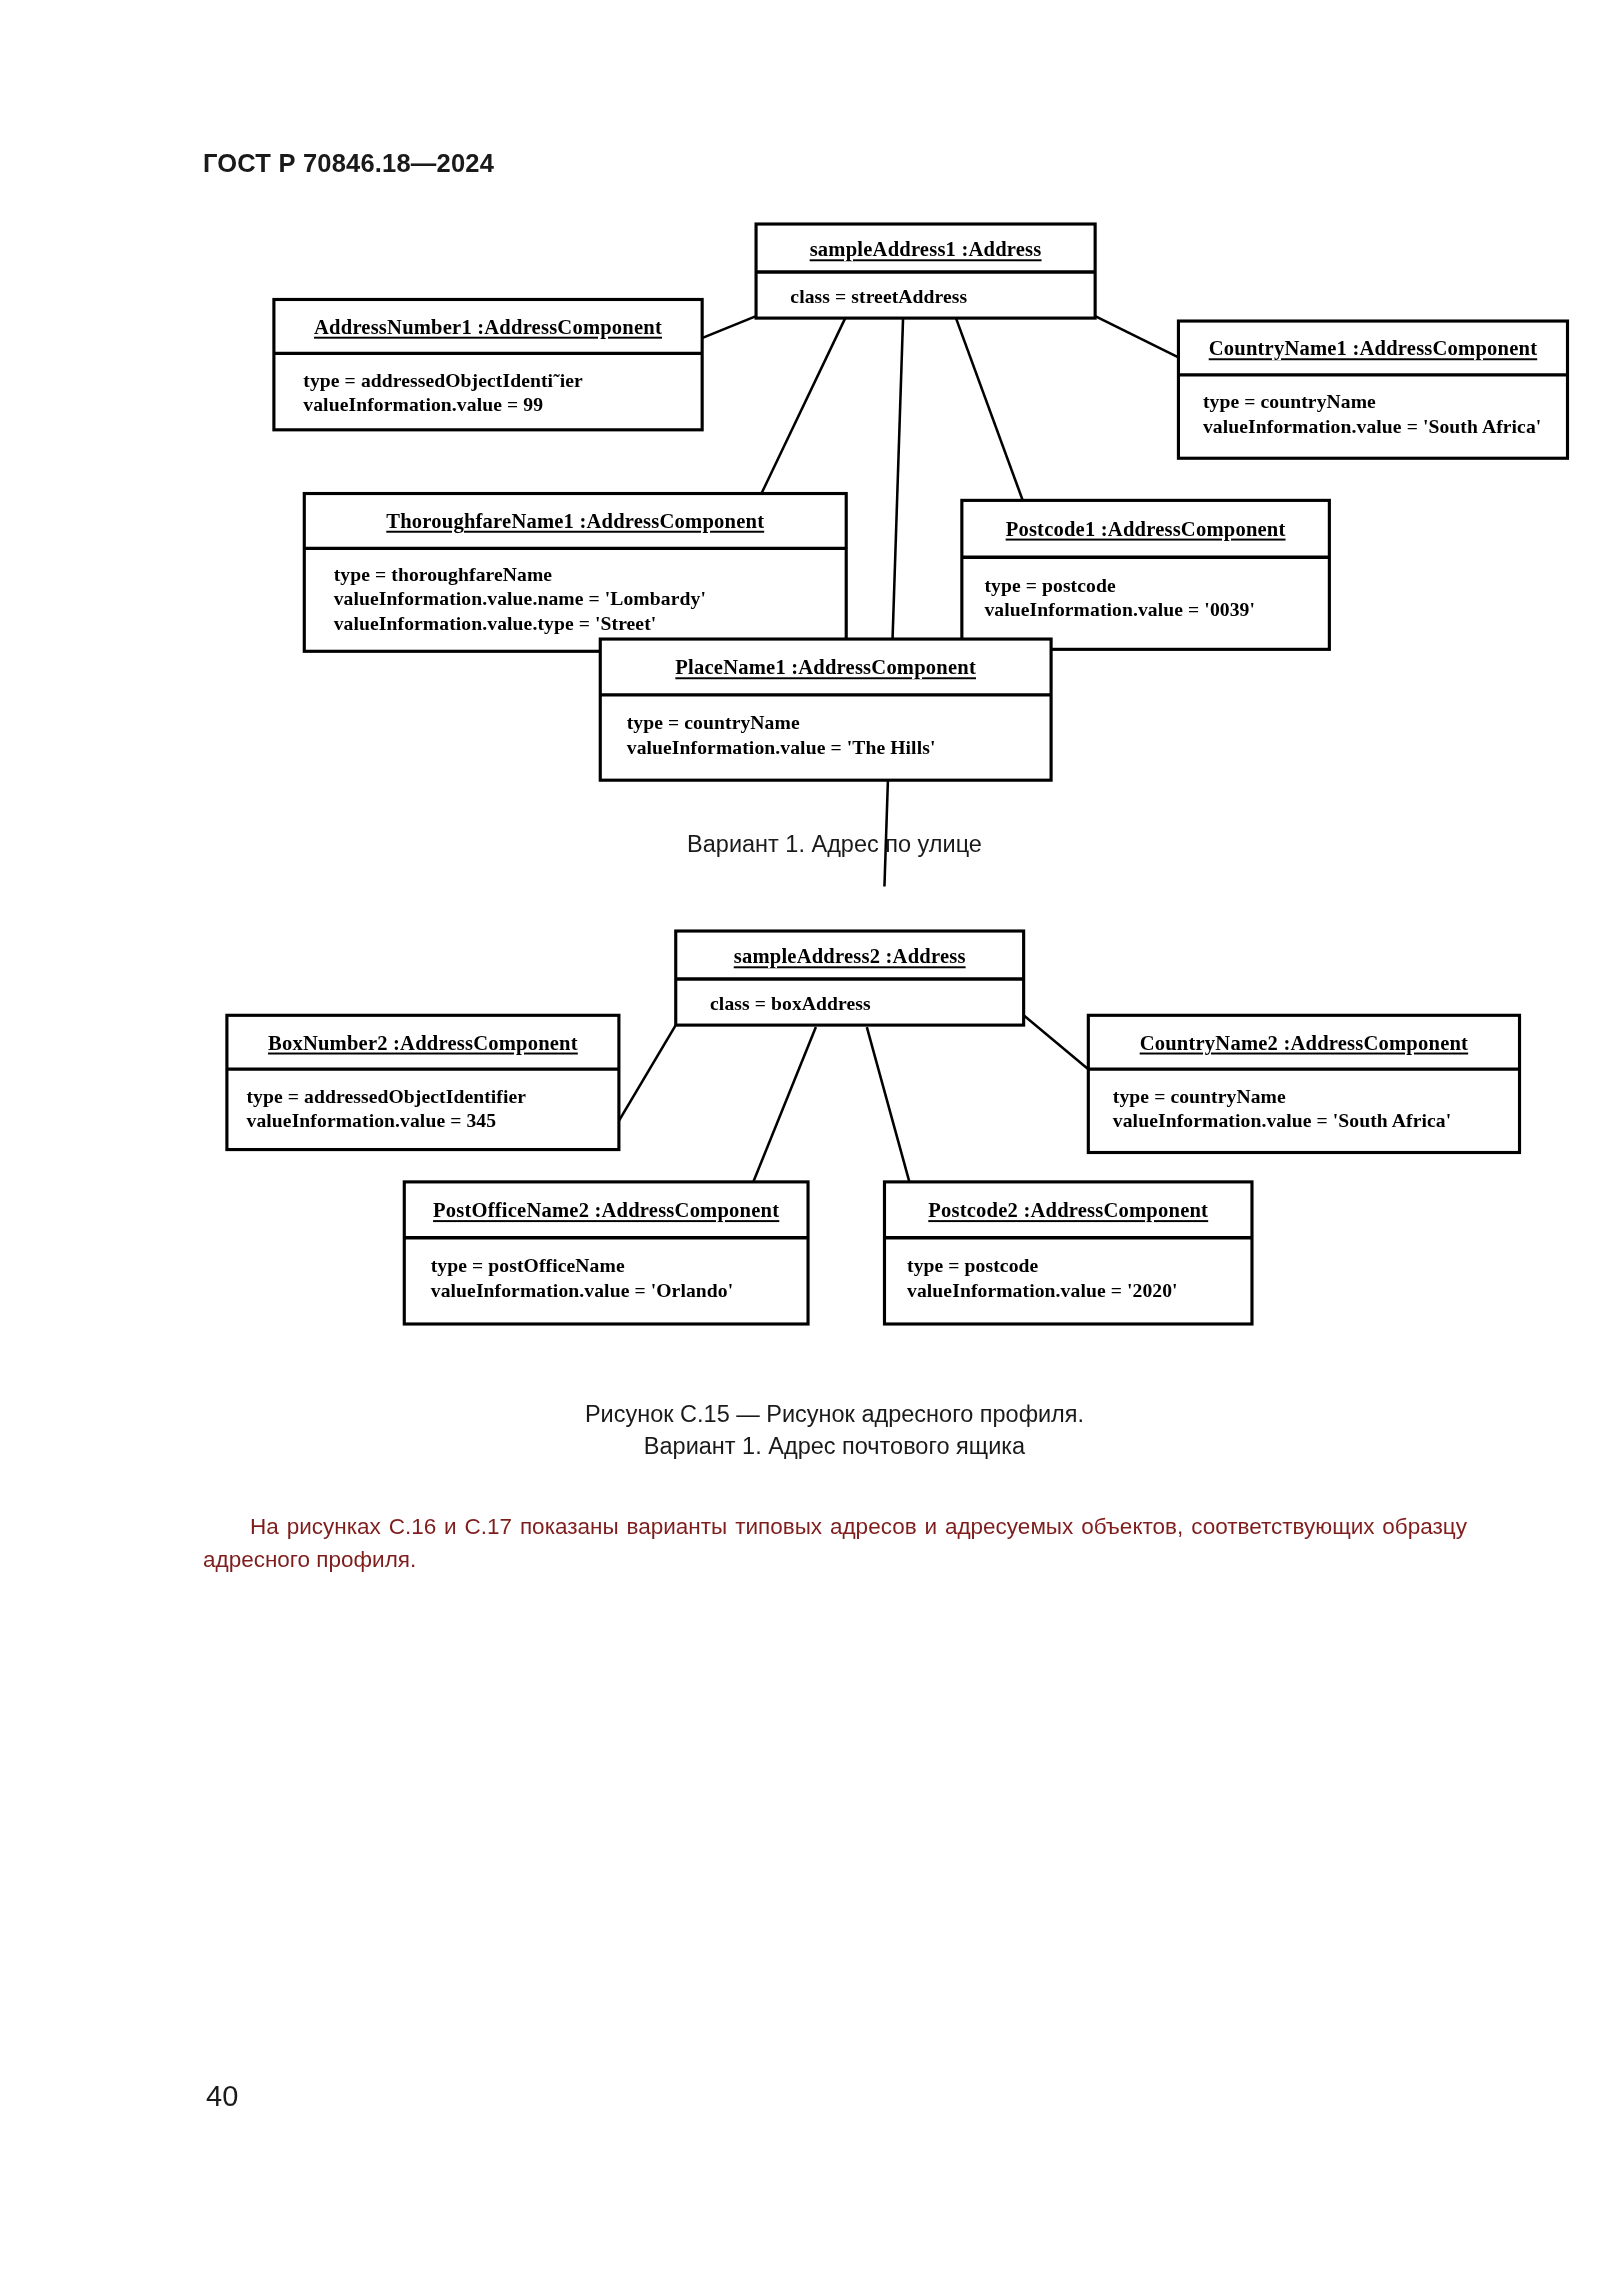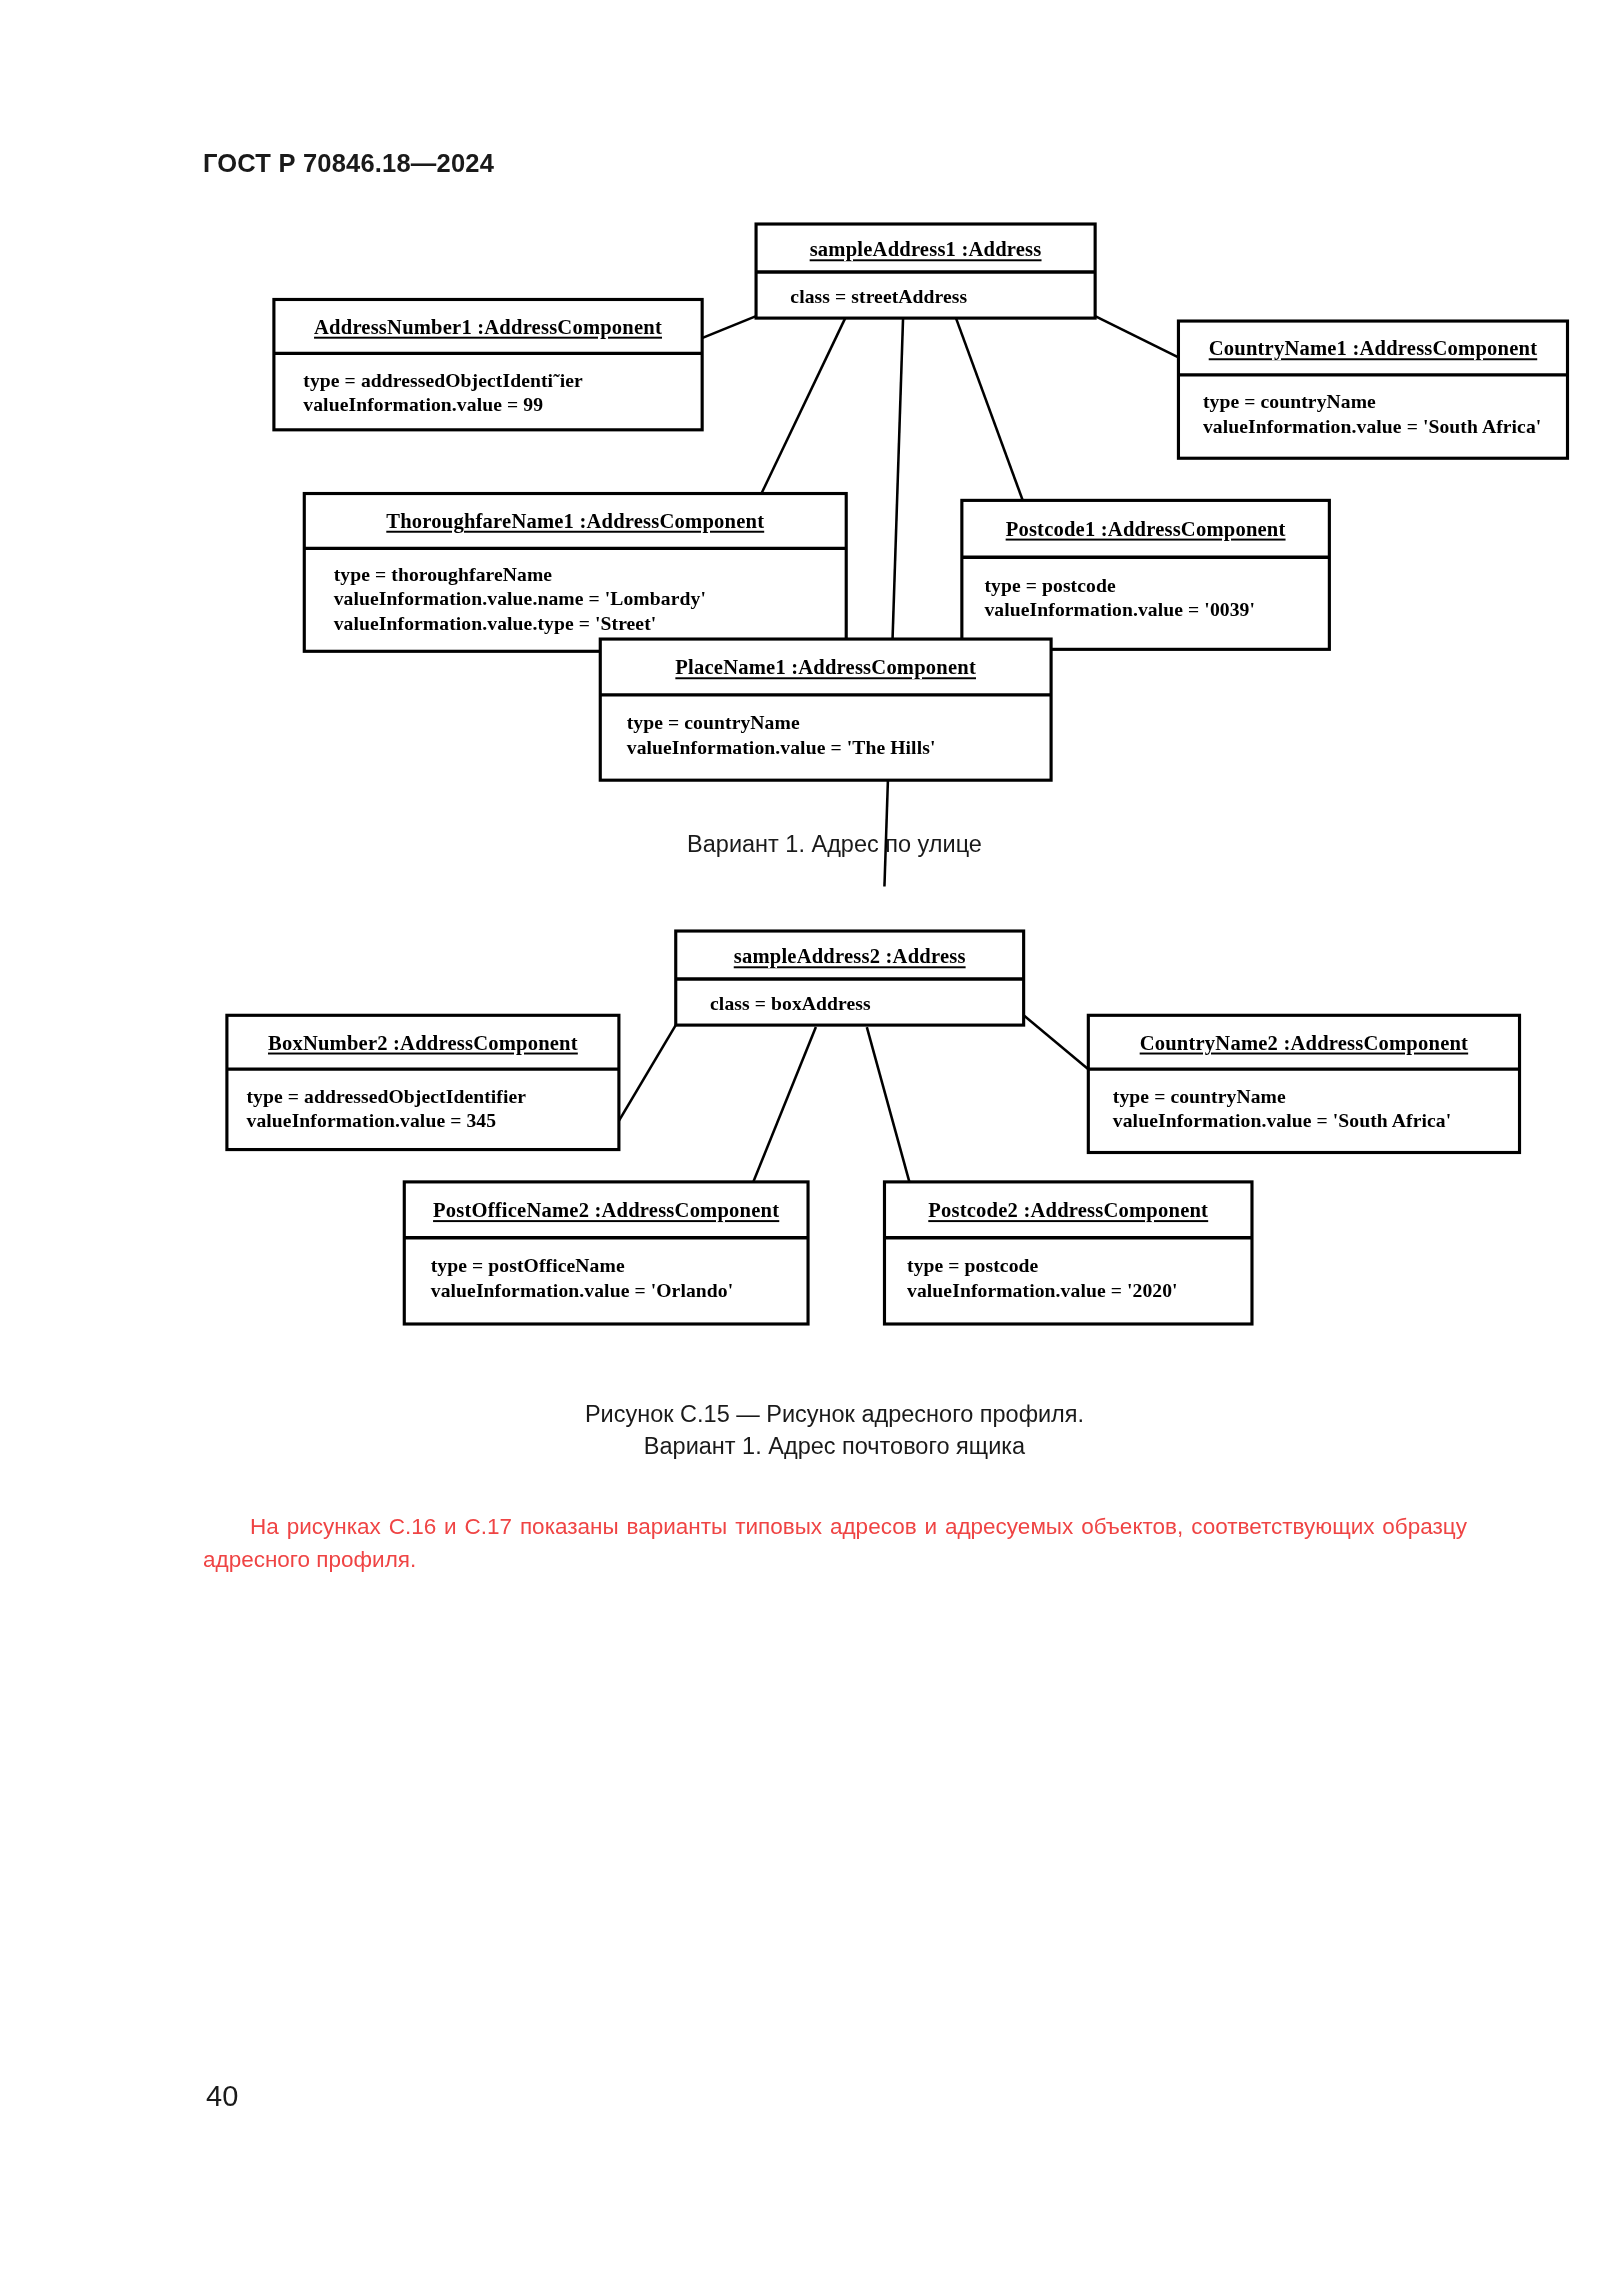--- a/index.html
+++ b/index.html
@@ -77,21 +77,21 @@
   
   .body-par {
     position: absolute;
     left: 179px;
     top: 1510px;
     width: 1264px;
     font-family: "Liberation Sans", sans-serif;
     font-size: 22.5px;
     line-height: 33px;
     text-align: justify;
-    color: #ef4444;
+    color: #7f1d1d;
   }
   .body-par .indent { display: inline-block; width: 47px; }
 
   
   .page-number {
     position: absolute;
     left: 182px;
     top: 2080px;
     font-family: "Liberation Sans", sans-serif;
     font-size: 29px;

